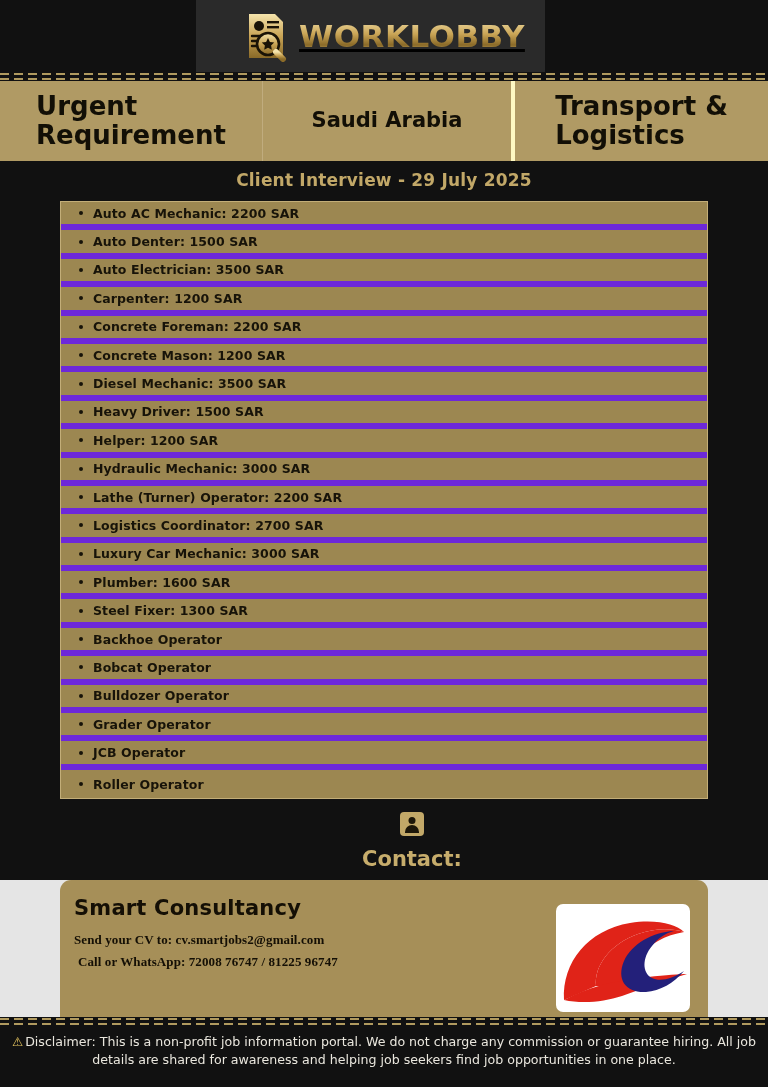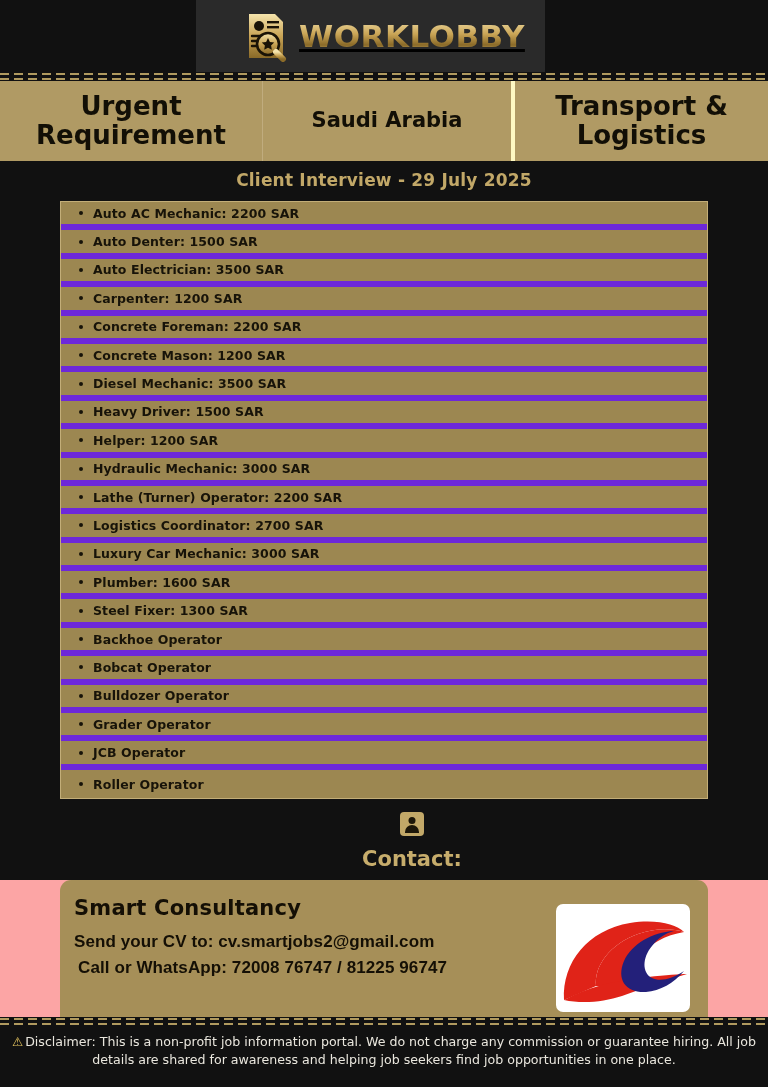--- a/index.html
+++ b/index.html
@@ -73,21 +73,20 @@
     display: flex;
     align-items: stretch;
     height: 80px;
     background: #b09a64;
     color: #120f06;
   }
   .header-cell {
     display: flex;
     align-items: center;
     justify-content: center;
-    text-align: center;
     font-family: "DejaVu Sans", sans-serif;
     font-weight: bold;
     line-height: 1.12;
     padding: 0 6px;
   }
   .header-cell.left  { width: 262px; font-size: 26px; }
   .header-cell.mid   {
     flex: 1;
     font-size: 21px;
     border-left: 1px solid #c0ac7e;
@@ -175,43 +174,43 @@
     background: #1c1608;
   }
   .contact-title {
     color: #c7ad6c;
     font-family: "DejaVu Sans", sans-serif;
     font-weight: bold;
     font-size: 21px;
   }
 
   
-  .card-wrap { background: #fca5a5; padding: 0 60px; }
+  .card-wrap { background: #e5e5e5; padding: 0 60px; }
   .contact-card {
     background: #a68f58;
     border-radius: 11px;
     height: 178px;
     display: flex;
     align-items: flex-start;
     padding: 16px 18px 16px 14px;
     position: relative;
   }
   .card-text { flex: 1; }
   .company-name {
     font-family: "DejaVu Sans", sans-serif;
     font-weight: bold;
     font-size: 21px;
     color: #140f05;
     margin-bottom: 12px;
     letter-spacing: 0.2px;
   }
   .contact-line {
-    font-family: Liberation Sans, sans-serif;
-    font-weight: bold;
-    font-size: 17px;
+    font-family: Liberation Serif, serif;
+    font-weight: bold;
+    font-size: 13px;
     color: #140f05;
     margin-bottom: 6px;
     letter-spacing: 0.1px;
   }
   .contact-line.indent { padding-left: 4px; }
 
   .card-logo {
     width: 134px;
     height: 108px;
     background: #ffffff;

